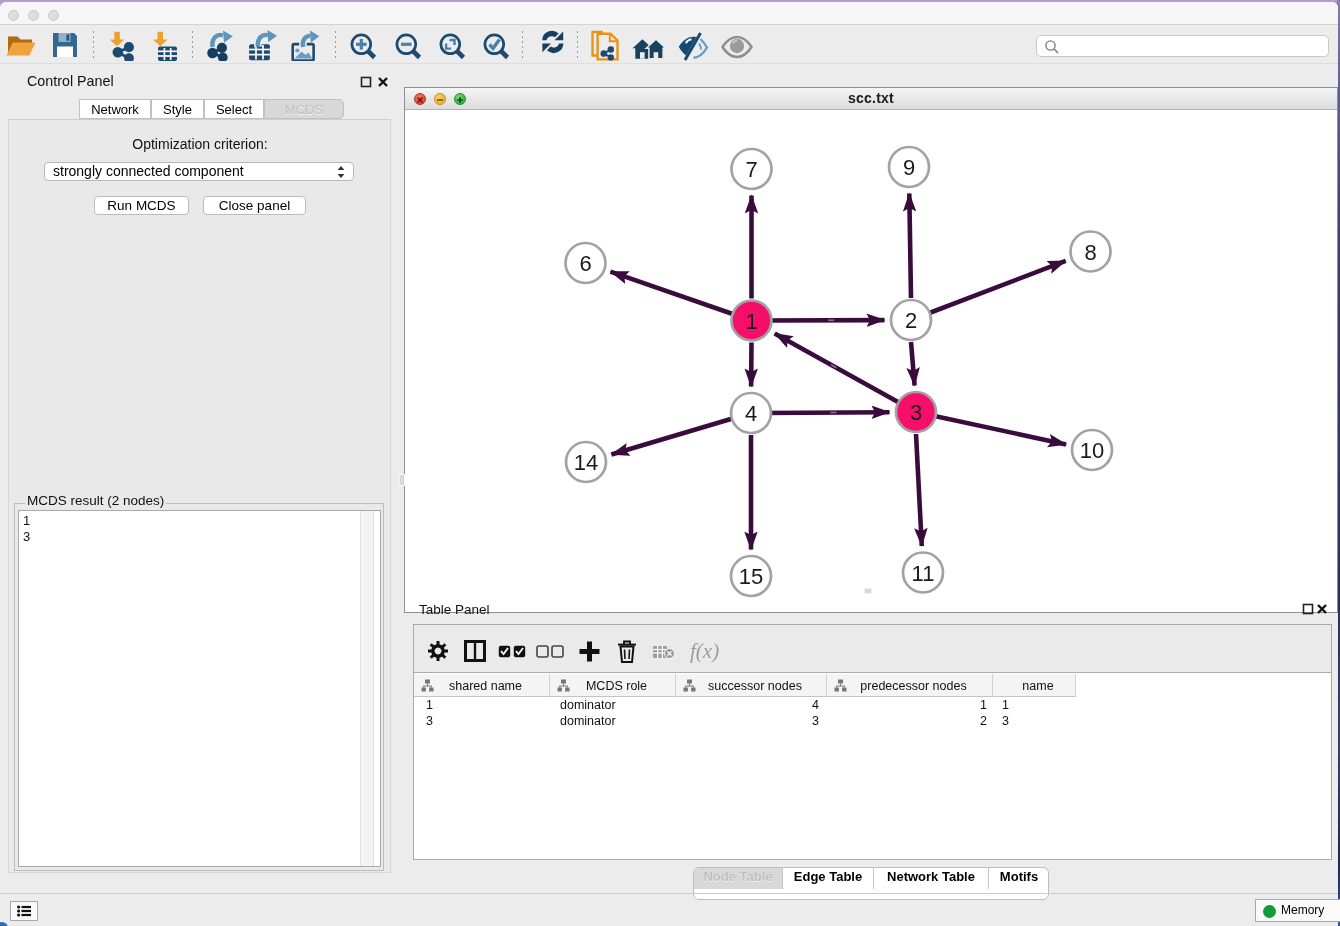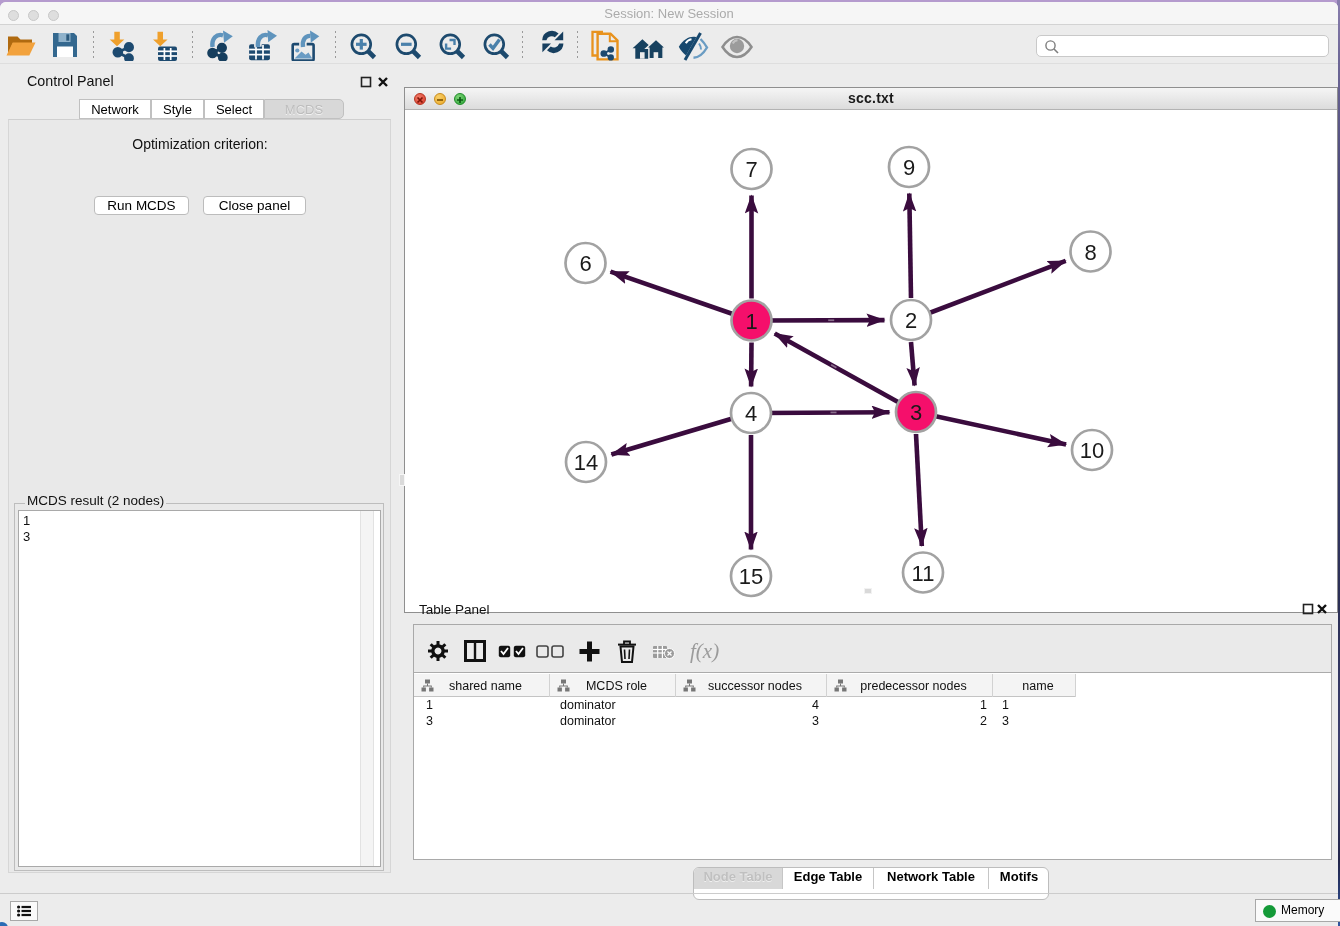--- a/index.html
+++ b/index.html
@@ -57,21 +57,20 @@
 </style>
 </head>
 <body>
 <div id="desktop-top" class="abs"></div>
 <div id="desktop-right" class="abs"></div>
 <div id="window" class="abs">
   <div id="titlebar" class="abs">
     <div class="tl" style="left:8px"></div>
     <div class="tl" style="left:28px"></div>
     <div class="tl" style="left:48px"></div>
-    <div id="title-text" class="abs">Session: New Session</div>
   </div>
   <div id="toolbar" class="abs">
     <div class="tsep" style="left:93px"></div>
     <div class="tsep" style="left:192px"></div>
     <div class="tsep" style="left:335px"></div>
     <div class="tsep" style="left:522px"></div>
     <div class="tsep" style="left:577px"></div>
     <svg class="ticon" style="left:5px" width="32" height="32" viewBox="0 0 32 32">
       <path d="M3,25 L3,7.5 L12.5,7.5 L15.5,10.5 L27,10.5 L27,14 L8,14 Z" fill="#b06a10"></path>
       <path d="M1.5,26.5 L7.7,13.5 L30.5,13.5 L24.3,26.5 Z" fill="#f2a23d"></path>
@@ -210,20 +209,26 @@
     </svg>
   <svg class="abs" style="left:377px;top:74px" width="12" height="12" viewBox="0 0 12 12">
       <path d="M2,2 L10,10 M10,2 L2,10" stroke="#111" stroke-width="2.4"></path>
     </svg>
   <div id="cp-content" class="abs"></div>
   <div class="cptab" style="left:79px; width:72px;">Network</div>
   <div class="cptab" style="left:151px; width:53px;">Style</div>
   <div class="cptab" style="left:204px; width:60px;">Select</div>
   <div class="cptab" style="left:264px; width:80px; background:#d8d8d8; color:#bdbdbd; text-shadow:0 1px 0 #f2f2f2; border-radius:0 5px 5px 0;">MCDS</div>
   <div id="opt-label" class="abs">Optimization criterion:</div>
+  <div id="dropdown" class="abs">strongly connected component
+    <svg class="abs" style="right:7px;top:2px" width="10" height="14" viewBox="0 0 10 14">
+      <path d="M5,1 L8.4,5 L1.6,5 Z" fill="#333"></path>
+      <path d="M5,13 L8.4,9 L1.6,9 Z" fill="#333"></path>
+    </svg>
+  </div>
   <div class="btn" style="left:94px; width:95px;">Run MCDS</div>
   <div class="btn" style="left:203px; width:103px;">Close panel</div>
   <div id="fieldset" class="abs"></div>
   <div id="mcds-text" class="abs">1<br>3</div>
   <div id="mcds-scroll" class="abs"></div>
   <div id="fieldset-label" class="abs">MCDS result (2 nodes)</div>
 
   <div id="net-win" class="abs">
     <div id="net-titlebar" class="abs">
       <div class="jl" style="left:9px;background:radial-gradient(circle at 35% 30%,#ef7a67,#d93a2b);border:1px solid #b5321f;color:#7e1407;">

